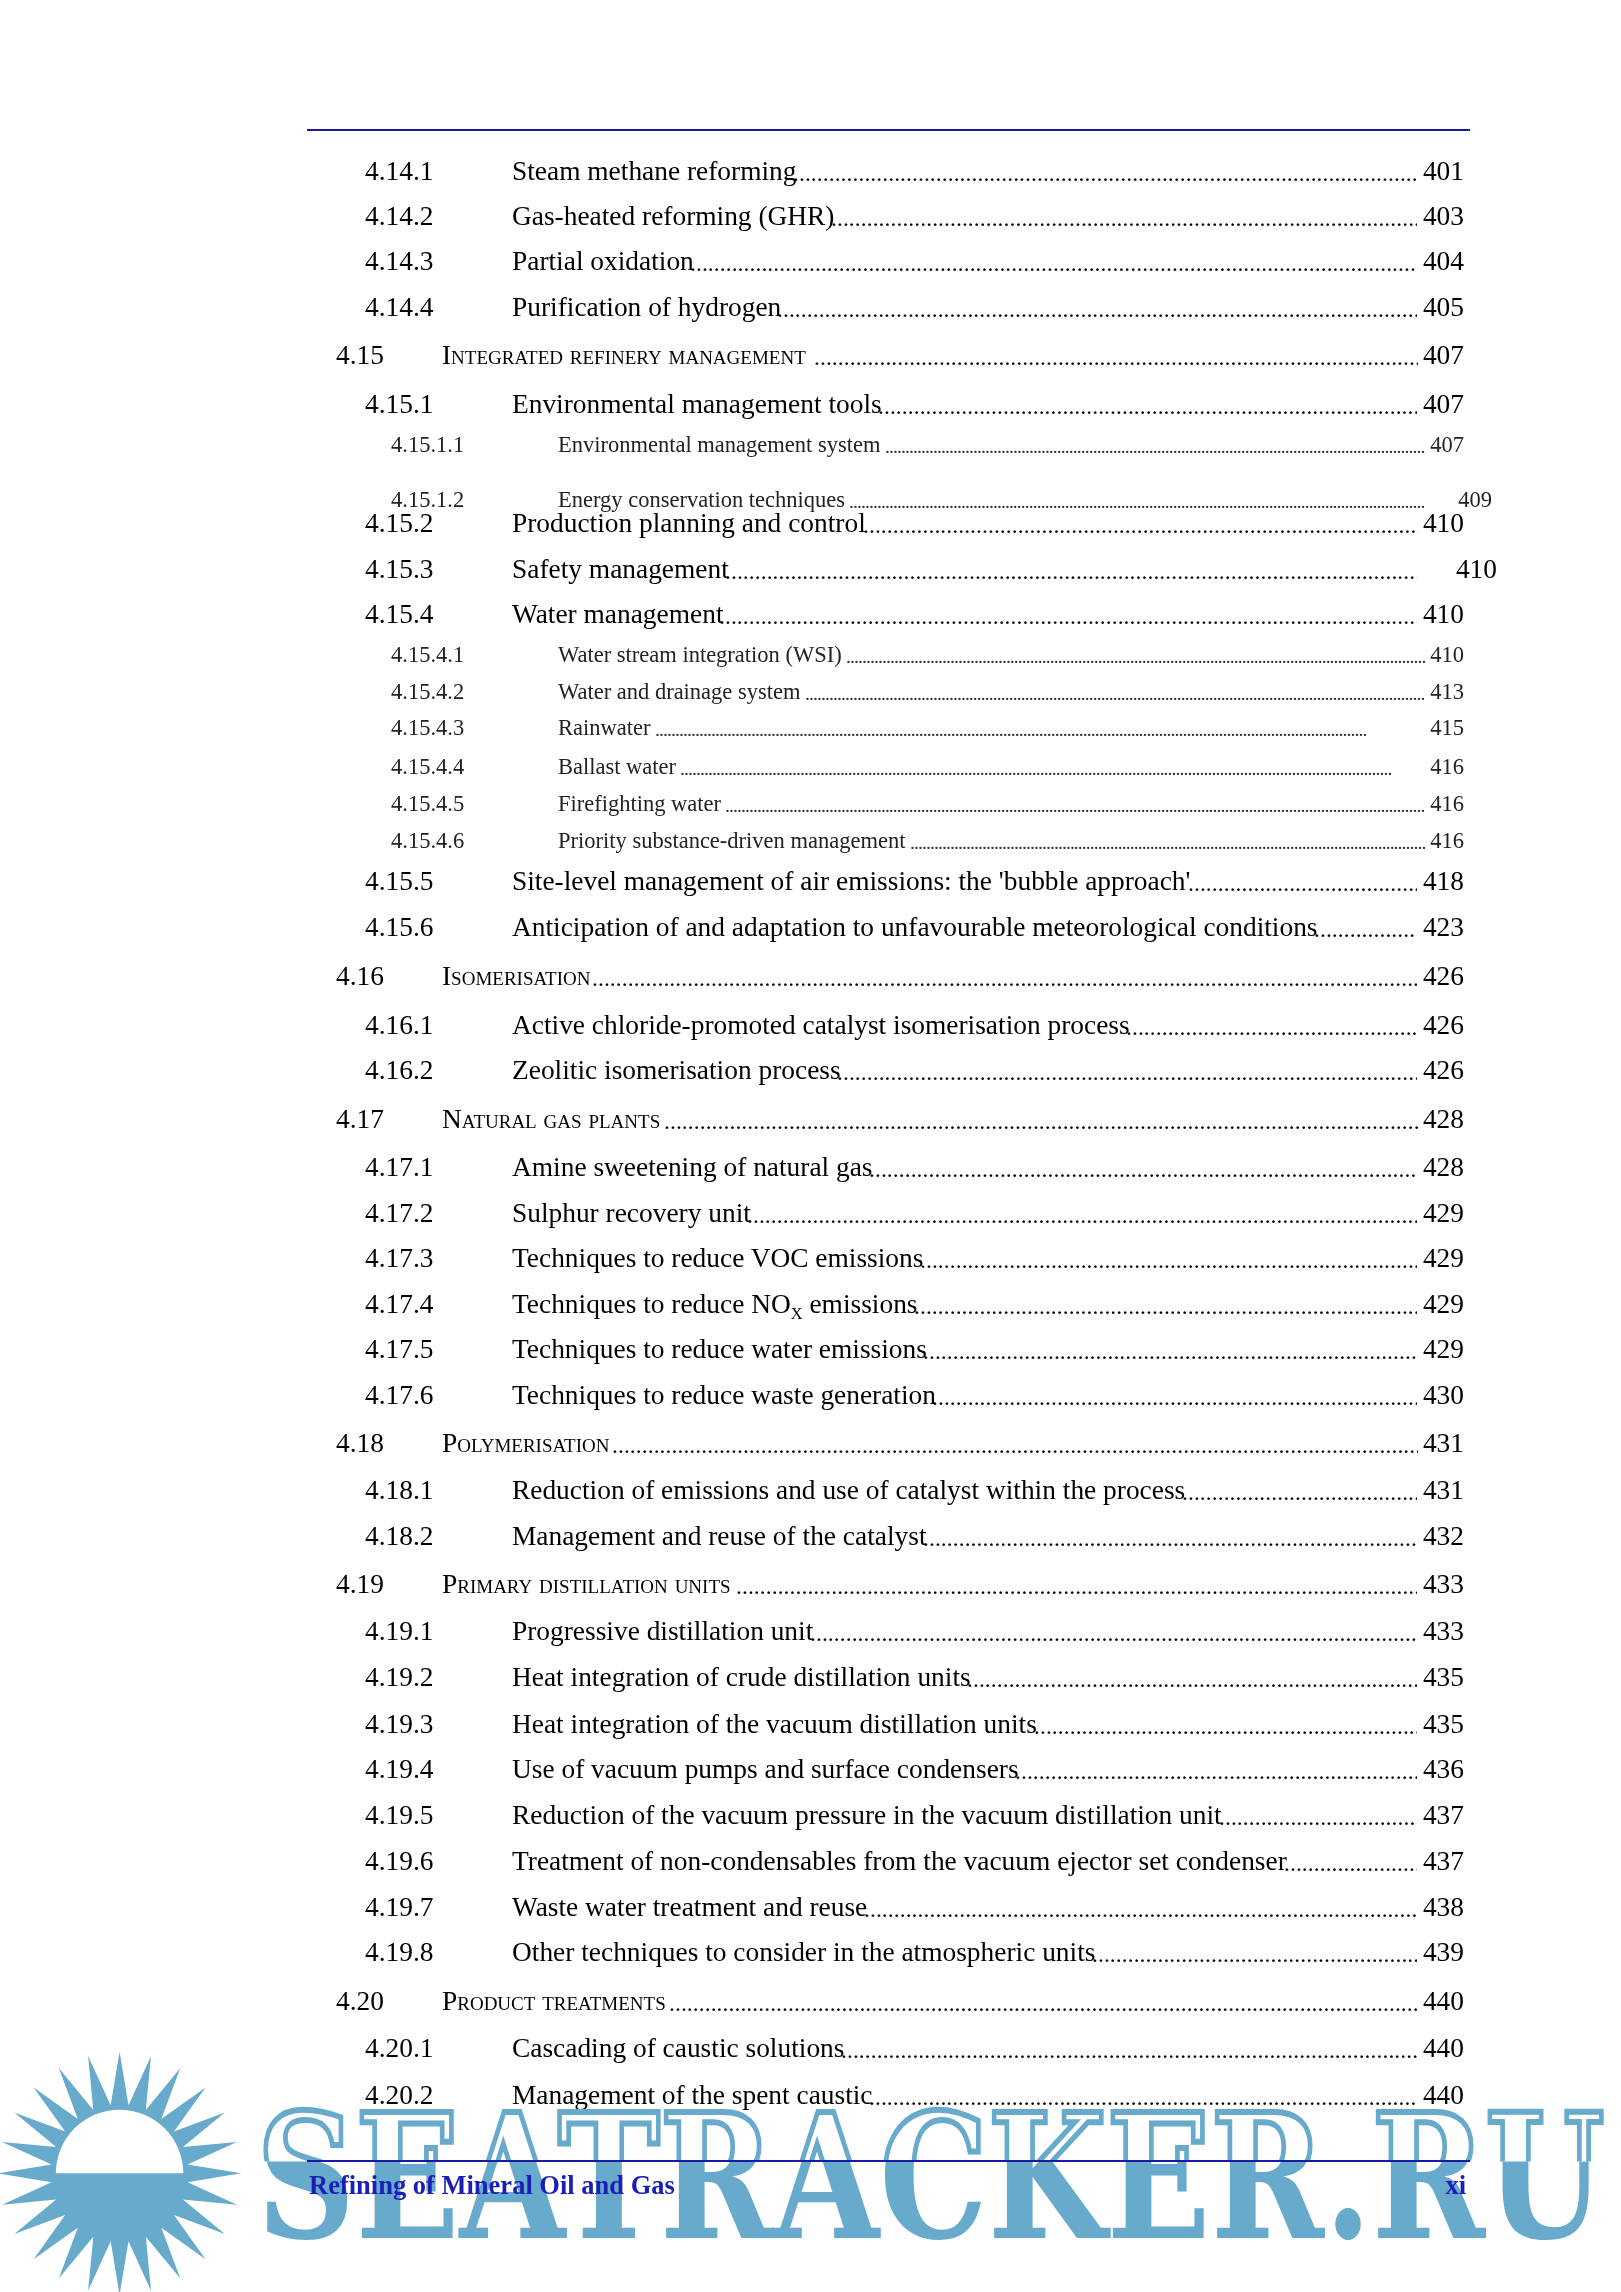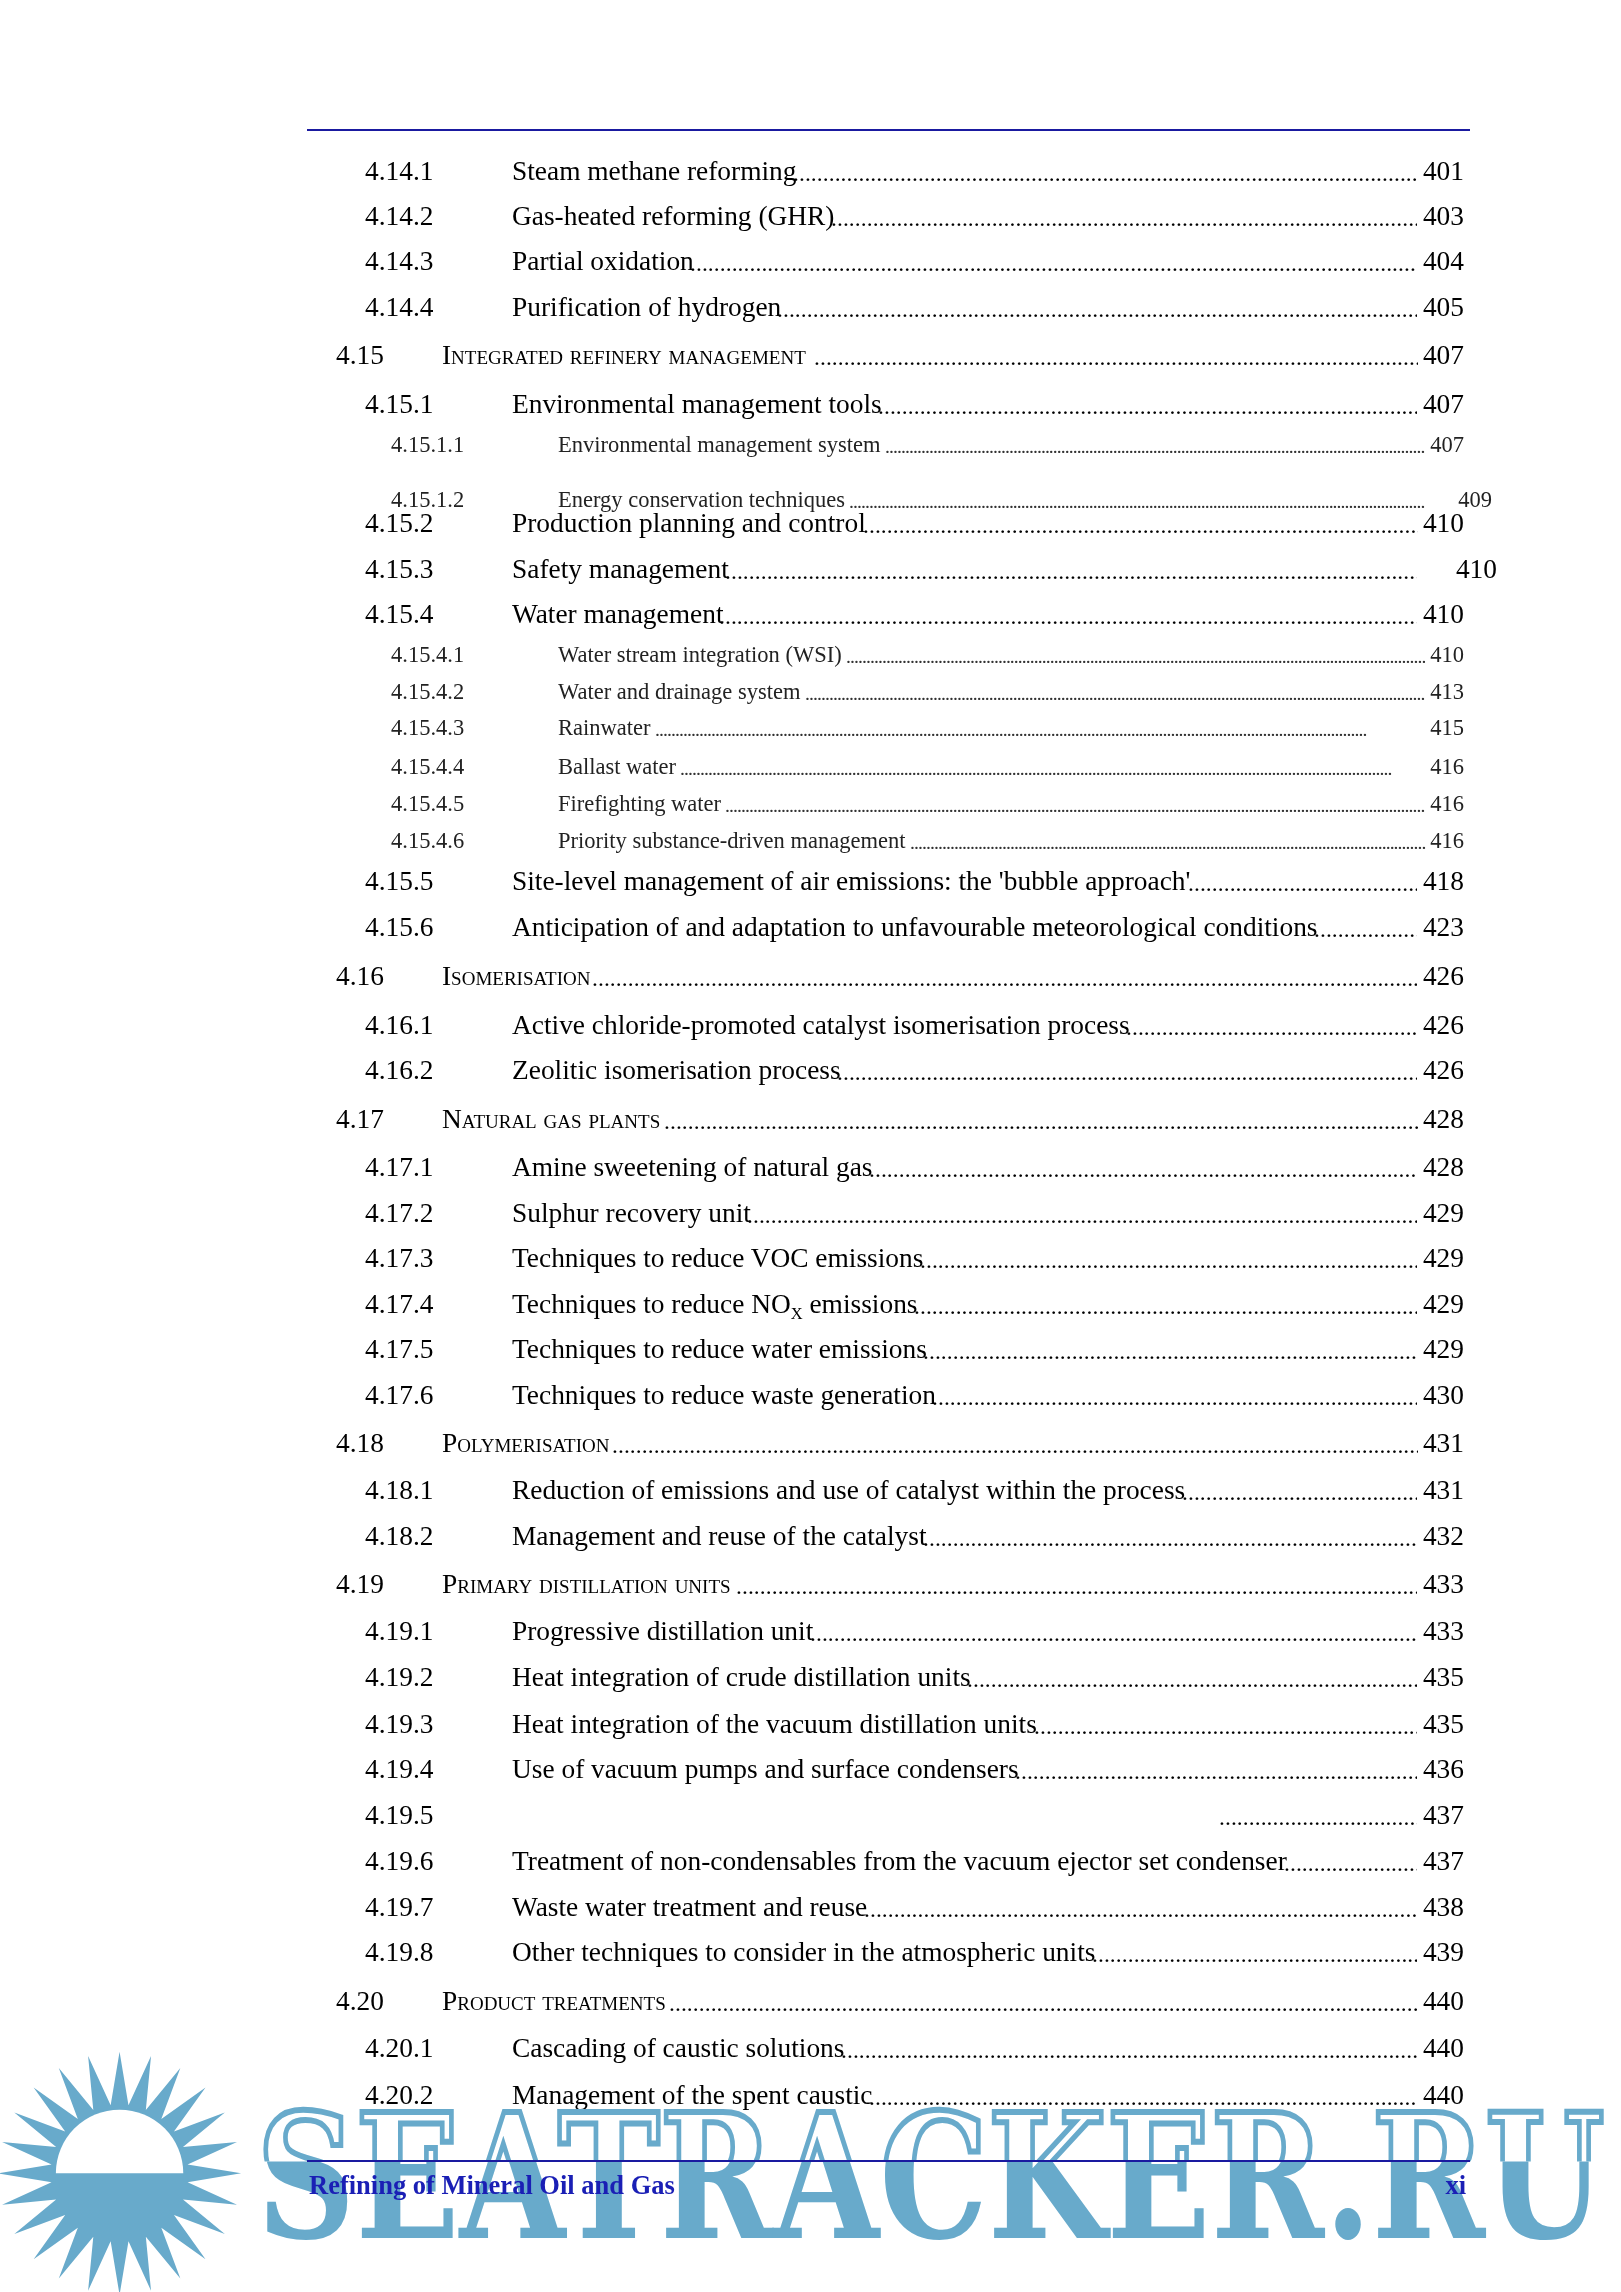--- a/index.html
+++ b/index.html
@@ -257,20 +257,21 @@
       <span class="page">435</span>
     </div>
     <div class="row l2" style="top: 1756px;">
       <span class="num">4.19.4</span>
       <span class="title">Use of vacuum pumps and surface condensers</span>
       <span class="lead" style="left: 1015px; width: 402px; top: 3.9px;"></span>
       <span class="page">436</span>
     </div>
     <div class="row l2" style="top: 1802px;">
       <span class="num">4.19.5</span>
+      <span class="title">Reduction of the vacuum pressure in the vacuum distillation unit</span>
       <span class="lead" style="left: 1219px; width: 198px; top: 3.9px;"></span>
       <span class="page">437</span>
     </div>
     <div class="row l2" style="top: 1848px;">
       <span class="num">4.19.6</span>
       <span class="title">Treatment of non-condensables from the vacuum ejector set condenser</span>
       <span class="lead" style="left: 1284px; width: 133px; top: 3.9px;"></span>
       <span class="page">437</span>
     </div>
     <div class="row l2" style="top: 1894px;">

